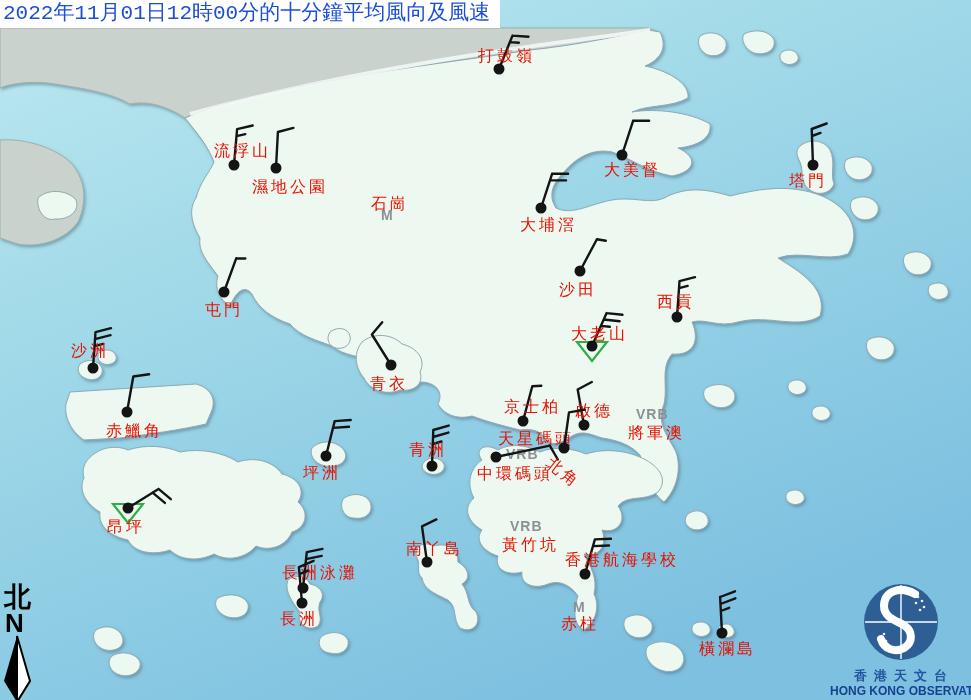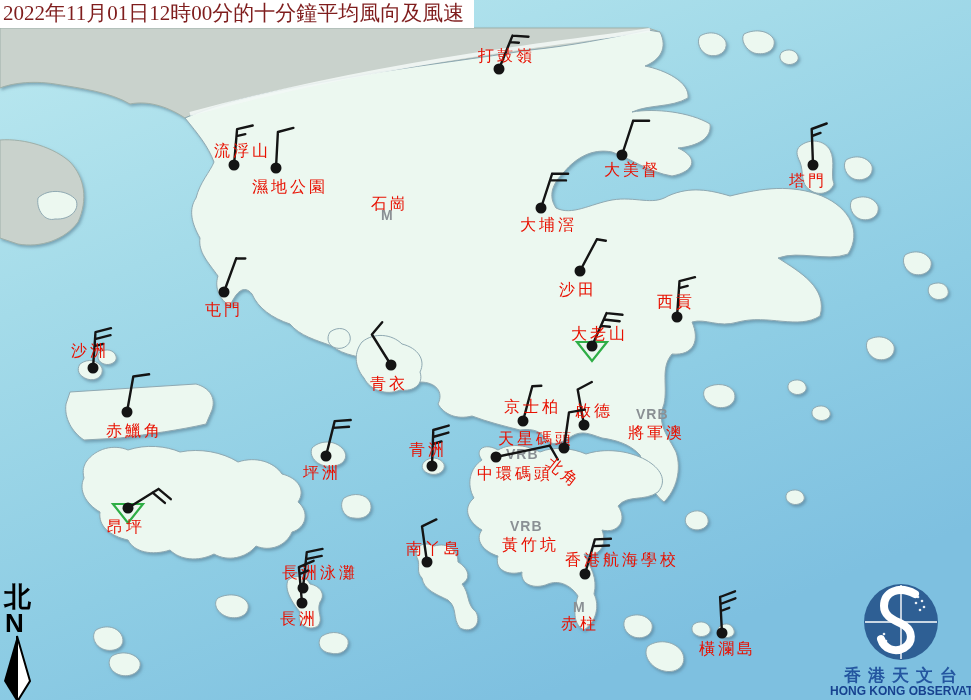--- a/index.html
+++ b/index.html
@@ -1,29 +1,29 @@
 <!DOCTYPE html>
 <html><head>
 <meta charset="utf-8">
 <style>
   html,body{margin:0;padding:0;background:#dfe8ee;}
   .stage{position:relative;width:971px;height:700px;overflow:hidden;
          font-family:"Liberation Sans",sans-serif;}
   .stage svg.mapsvg{position:absolute;left:0;top:0;}
-  .title-bar{position:absolute;left:0;top:0;background:#ffffff;color:#7f1d1d;
-             font-family:Liberation Serif, serif;
+  .title-bar{position:absolute;left:0;top:0;background:#ffffff;color:#1d4ed8;
+             font-family:Liberation Mono, monospace;
              font-size:21px;line-height:27px;padding:0 10px 1px 3px;white-space:nowrap;}
   .compass{position:absolute;left:2px;top:584px;width:34px;text-align:left;color:#000;}
   .compass .hanzi{font-family:"Liberation Serif","DejaVu Serif",serif;font-size:27px;
                   font-weight:700;line-height:27px;margin-left:2px;}
   .compass .letter{font-family:"Liberation Sans",sans-serif;font-size:26px;font-weight:800;
                    line-height:24px;margin-left:3px;}
   .logo{position:absolute;left:830px;top:579px;width:141px;text-align:center;}
   .logo svg{display:block;margin:0 auto;}
-  .logo-cn{font-family:"Liberation Serif","DejaVu Serif",serif;color:#2456a0;font-size:17px;
+  .logo-cn{font-family:"Liberation Serif","DejaVu Serif",serif;color:#2456a0;font-size:13px;
            font-weight:700;letter-spacing:7px;line-height:18px;margin-top:2px;margin-left:7px;
            white-space:nowrap;text-align:center;}
   .logo-en{font-family:"Liberation Sans",sans-serif;color:#17418f;font-size:12px;
            font-weight:700;letter-spacing:0px;line-height:13px;white-space:nowrap;}
   
   text.slabel{font-family:"Liberation Serif","DejaVu Serif",serif;font-size:16px;
               letter-spacing:3px;fill:#e81000;}
   text.gtext{font-family:"Liberation Sans",sans-serif;font-size:14px;font-weight:700;
              fill:#8a9094;letter-spacing:1px;}
   .land{fill:#ecf8f0;stroke:#8fa9b2;stroke-width:1;}

